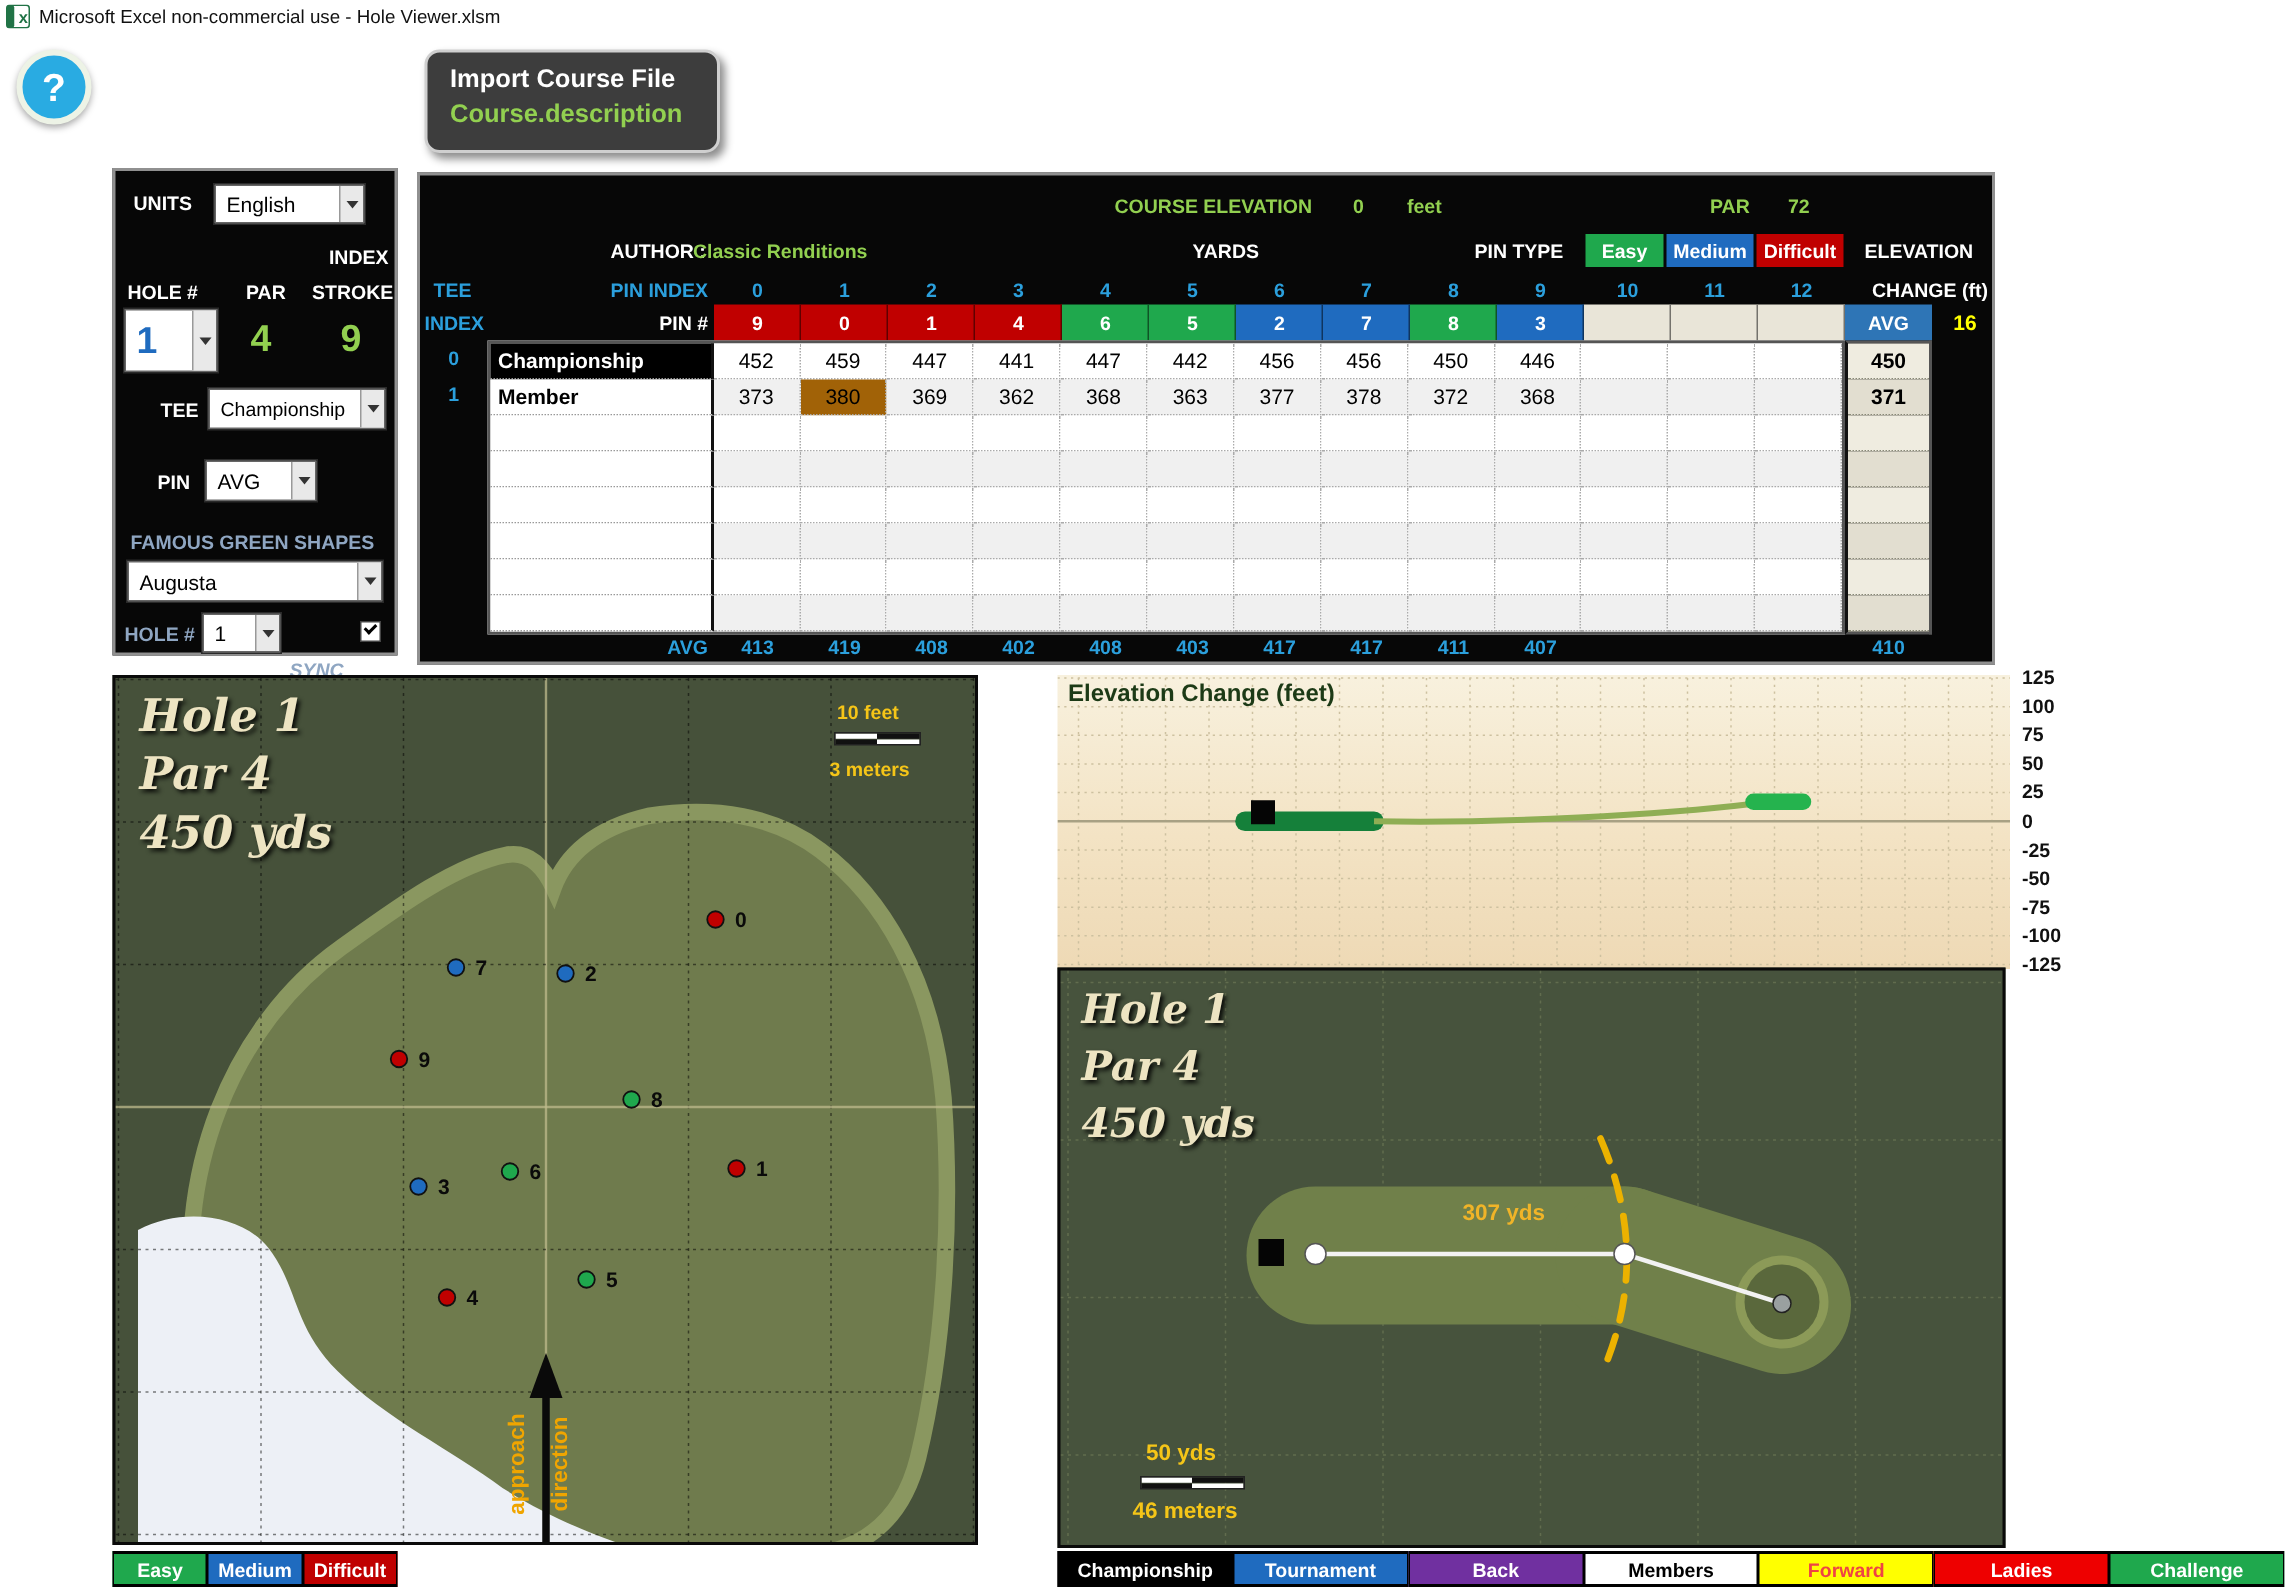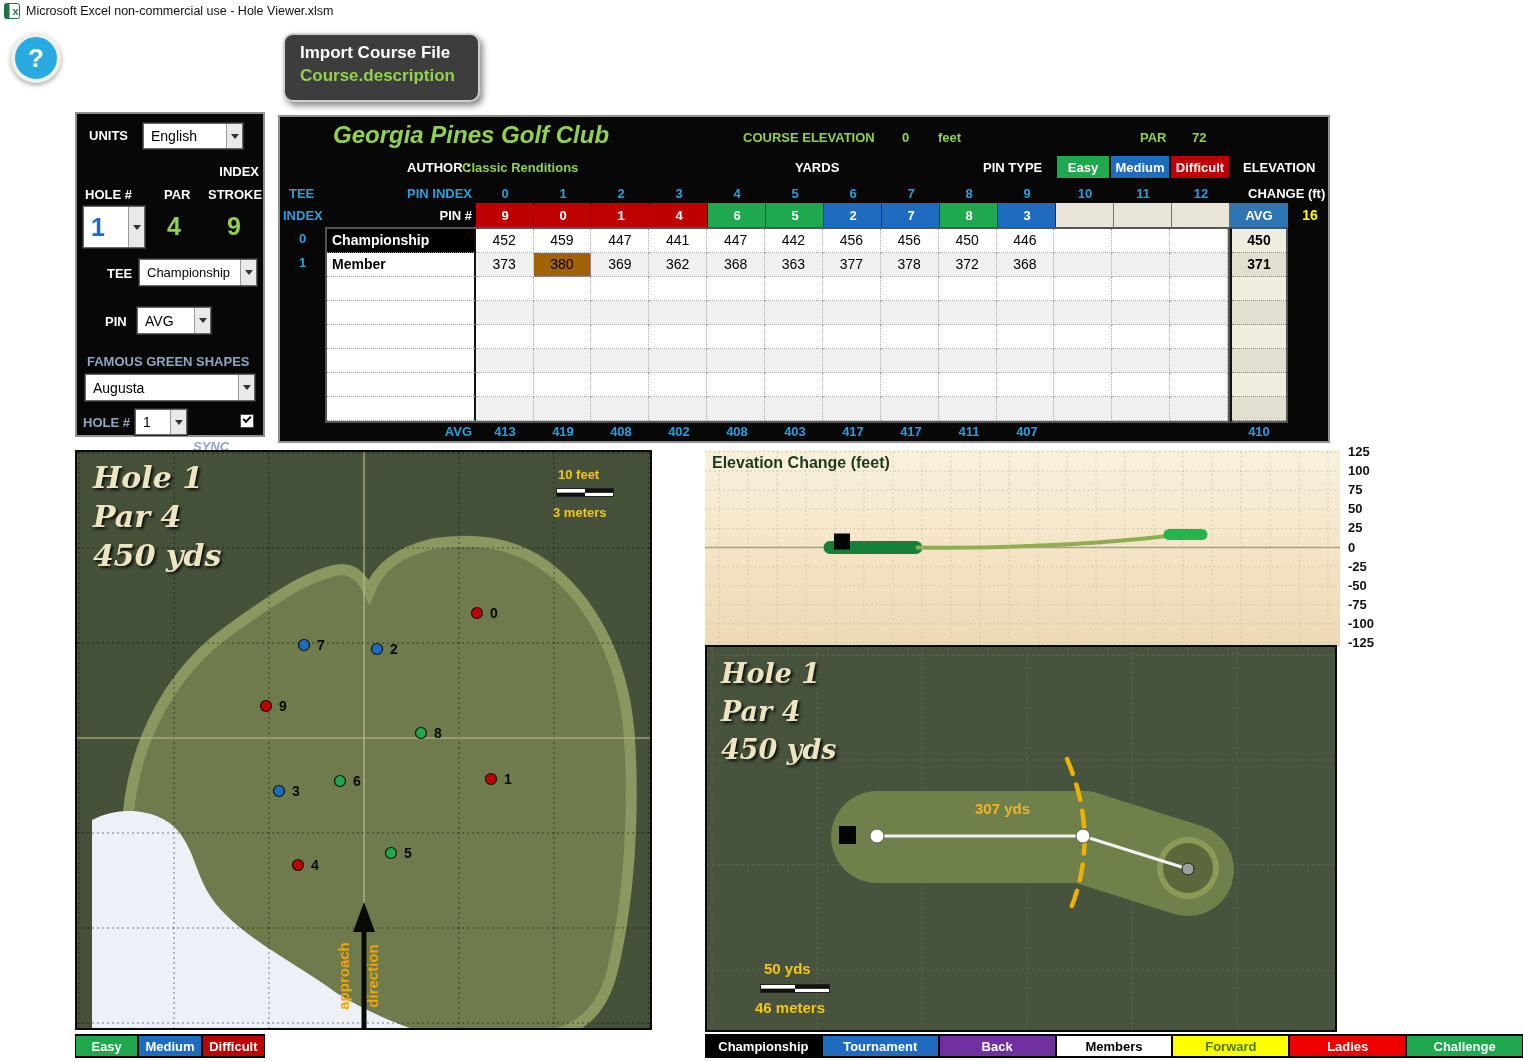--- a/index.html
+++ b/index.html
@@ -170,21 +170,20 @@
         <span class="tri"></span>
       </span>
   </div>
   <div class="lbl2" style="left:116px; top:301px; font-style:italic;margin-top:24px;">SYNC</div>
   <div id="sync-box" style="left:163px; top:300px;">
     <span class="chk"></span>
   </div>
 </div>
 
 <div class="abs" id="tbl">
-  <div id="club-name">Georgia Pines Golf Club</div>
   <div class="g" style="left:463px; top:13px;">COURSE ELEVATION</div>
   <div class="g" style="left:622px; top:13px;">0</div>
   <div class="g" style="left:658px; top:13px;">feet</div>
   <div class="g" style="left:860px; top:13px;">PAR</div>
   <div class="g" style="left:912px; top:13px;">72</div>
 
   <div class="w" style="left:127px; top:43px;">AUTHOR :</div>
   <div class="g" style="left:182px; top:43px;">Classic Renditions</div>
   <div class="w" style="left:515px; top:43px;">YARDS</div>
   <div class="w" style="left:703px; top:43px;">PIN TYPE</div>
@@ -580,16 +579,16 @@
 <div class="abs legend" id="legend-left">
     <div class="li" style="background: rgb(31, 168, 77); color: rgb(255, 255, 255);">Easy</div>
     <div class="li" style="background: rgb(31, 107, 191); color: rgb(255, 255, 255);">Medium</div>
     <div class="li" style="background: rgb(192, 0, 0); color: rgb(255, 255, 255);">Difficult</div>
   </div>
 <div class="abs legend" id="legend-right">
     <div class="li" style="background: rgb(0, 0, 0); color: rgb(255, 255, 255);">Championship</div>
     <div class="li" style="background: rgb(31, 107, 191); color: rgb(255, 255, 255);">Tournament</div>
     <div class="li" style="background: rgb(112, 48, 160); color: rgb(255, 255, 255);">Back</div>
     <div class="li" style="background: rgb(255, 255, 255); color: rgb(0, 0, 0);">Members</div>
-    <div class="li" style="background: rgb(255, 255, 0); color: #4d7c0f;">Forward</div>
+    <div class="li" style="background: rgb(255, 255, 0); color: #ef4444;">Forward</div>
     <div class="li" style="background: rgb(238, 0, 0); color: rgb(255, 255, 255);">Ladies</div>
     <div class="li" style="background: rgb(31, 168, 77); color: rgb(255, 255, 255);">Challenge</div>
   </div>
 
 </body></html>

